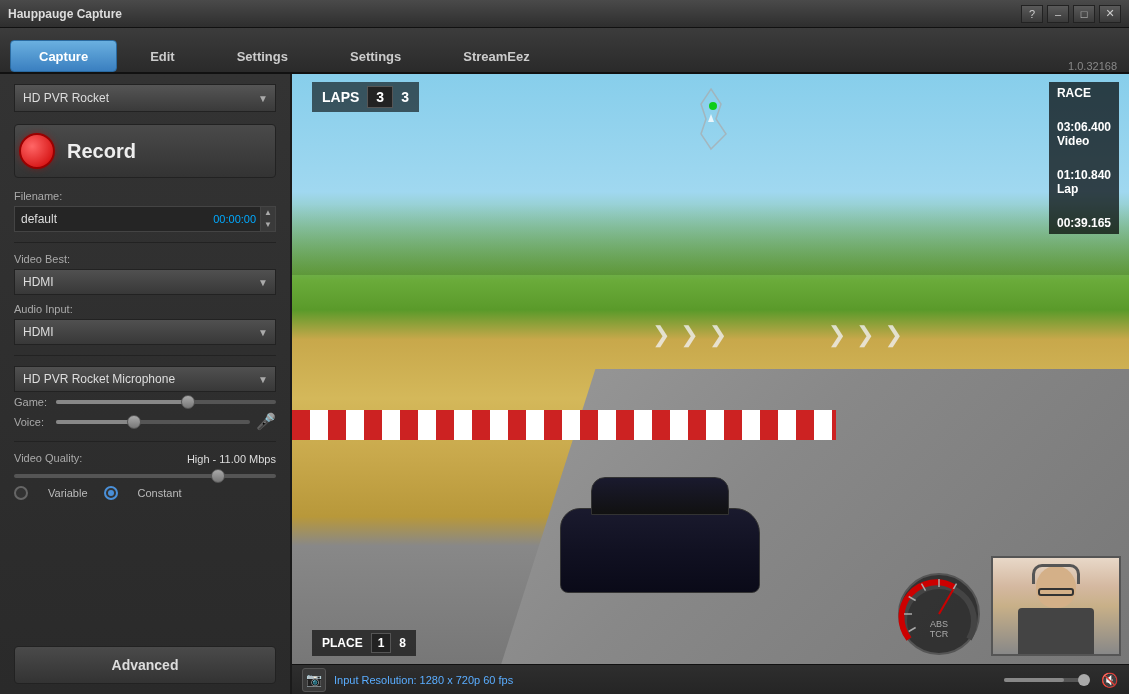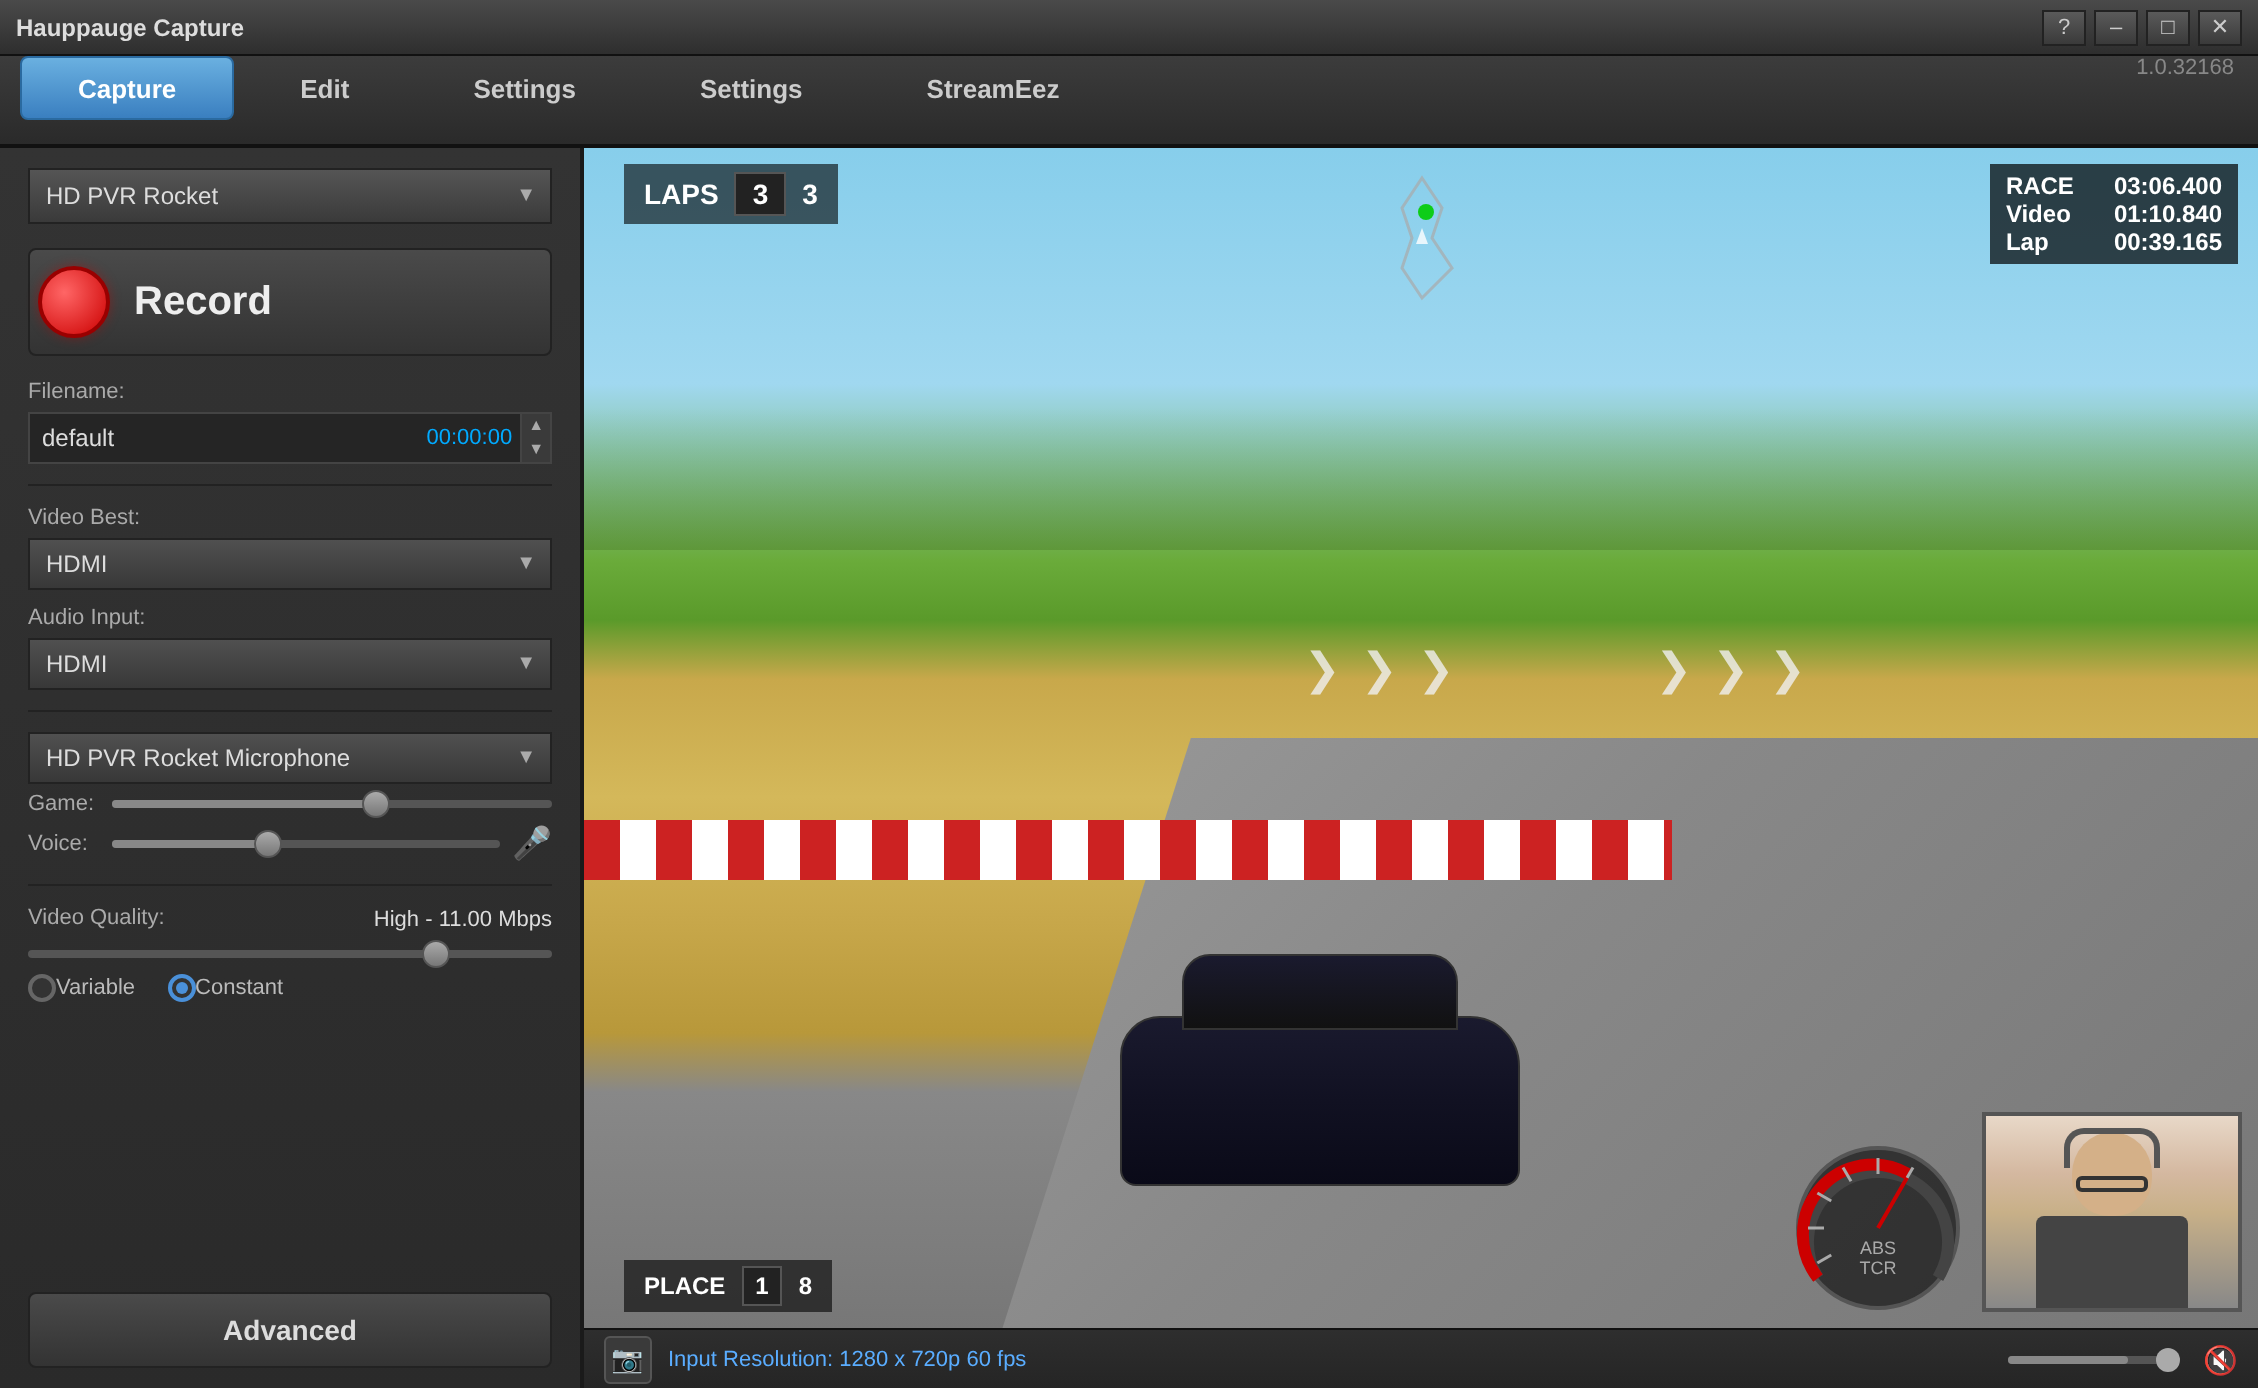--- a/index.html
+++ b/index.html
@@ -55,21 +55,21 @@
       display: flex;
       align-items: center;
       justify-content: center;
     }
 
     
     .tab-bar {
       background: linear-gradient(to bottom, #3c3c3c, #2a2a2a);
       height: 46px;
       display: flex;
-      align-items: flex-start;
+      align-items: flex-end;
       padding: 0 10px;
       border-bottom: 2px solid #111;
       position: relative;
     }
     .tab-bar-version {
       position: absolute;
       right: 12px;
       color: #888;
       font-size: 11px;
     }
@@ -285,21 +285,21 @@
       left: 75%;
     }
     .radio-row {
       display: flex;
       gap: 16px;
       align-items: center;
     }
     .radio-option {
       display: flex;
       align-items: center;
-      gap: 0;
+      gap: 20px;
       cursor: pointer;
     }
     .radio-outer {
       width: 14px;
       height: 14px;
       border-radius: 50%;
       border: 2px solid #666;
       background: #333;
       display: flex;
       align-items: center;
@@ -384,22 +384,23 @@
     }
     .hud-top-right {
       position: absolute;
       top: 8px;
       right: 10px;
       background: rgba(0,0,0,0.7);
       padding: 4px 8px;
     }
     .hud-race-row {
       display: flex;
-      justify-content: space-between;
+      justify-content: flex-end;
       gap: 20px;
+      flex-direction: column;
     }
     .hud-race-label { color: #fff; font-size: 12px; font-weight: bold; }
     .hud-race-time { color: #fff; font-size: 12px; font-weight: bold; text-align: right; }
     .hud-place {
       position: absolute;
       bottom: 8px;
       left: 20px;
       background: rgba(0,0,0,0.6);
       padding: 3px 10px;
       display: flex;

